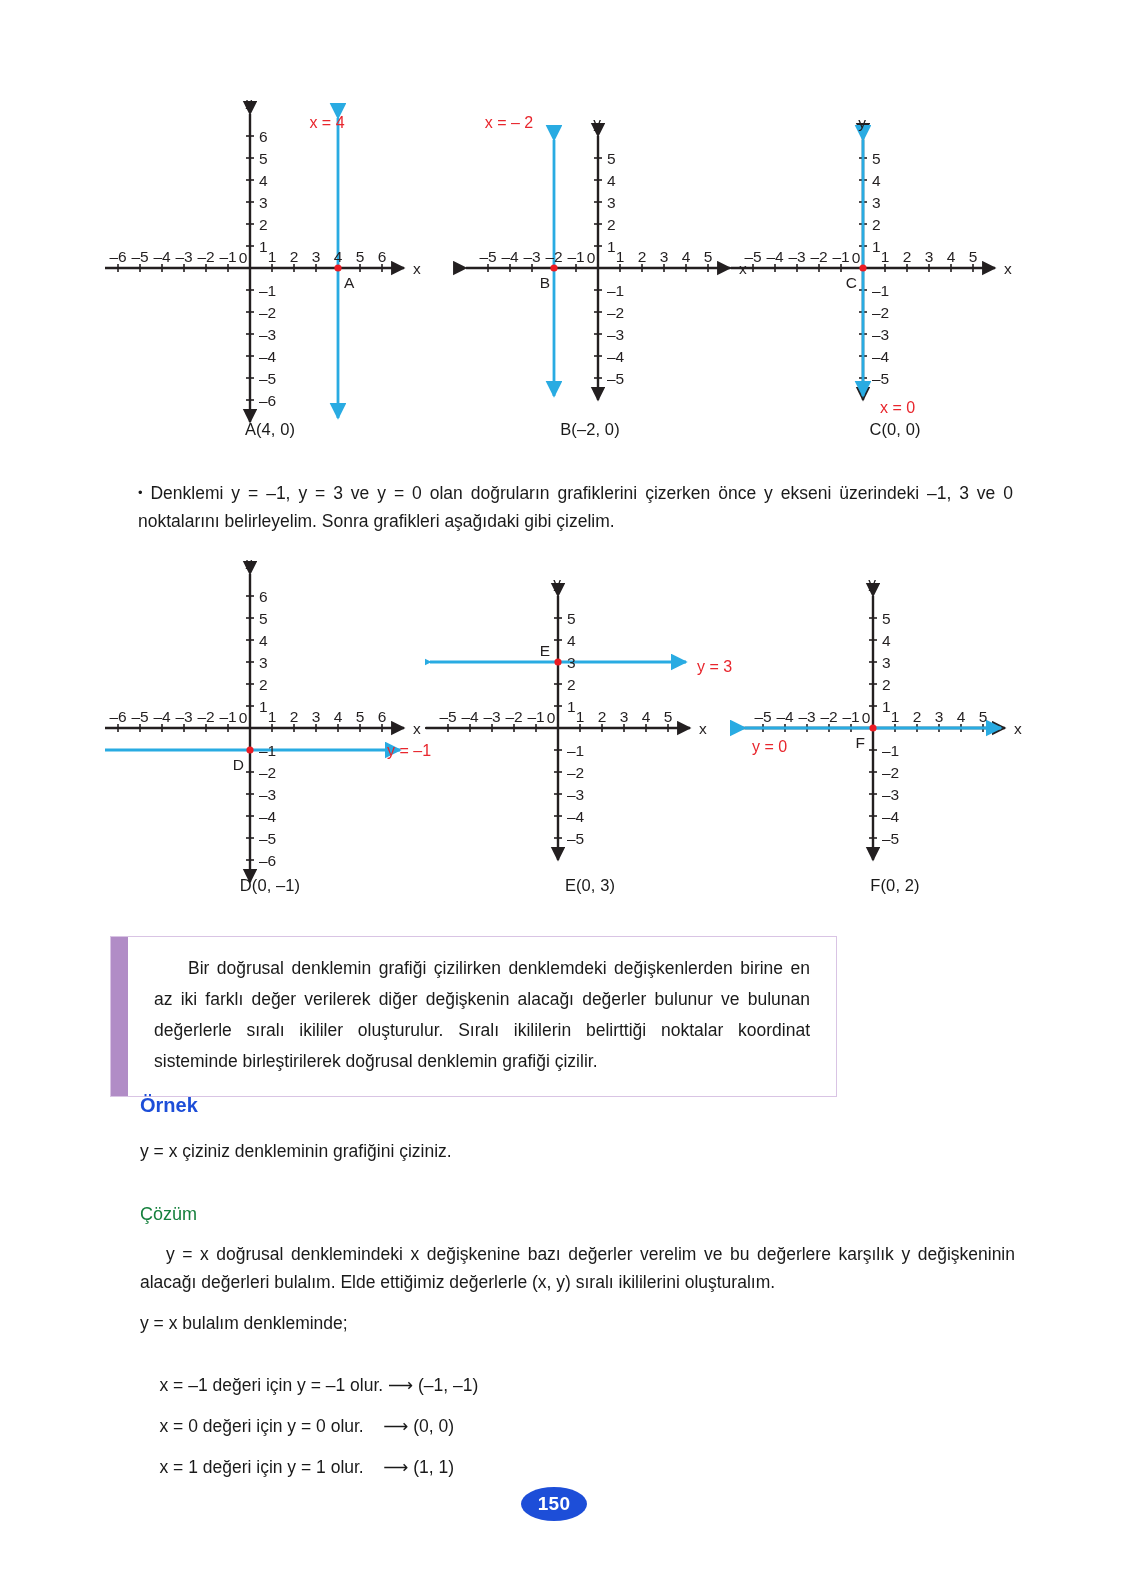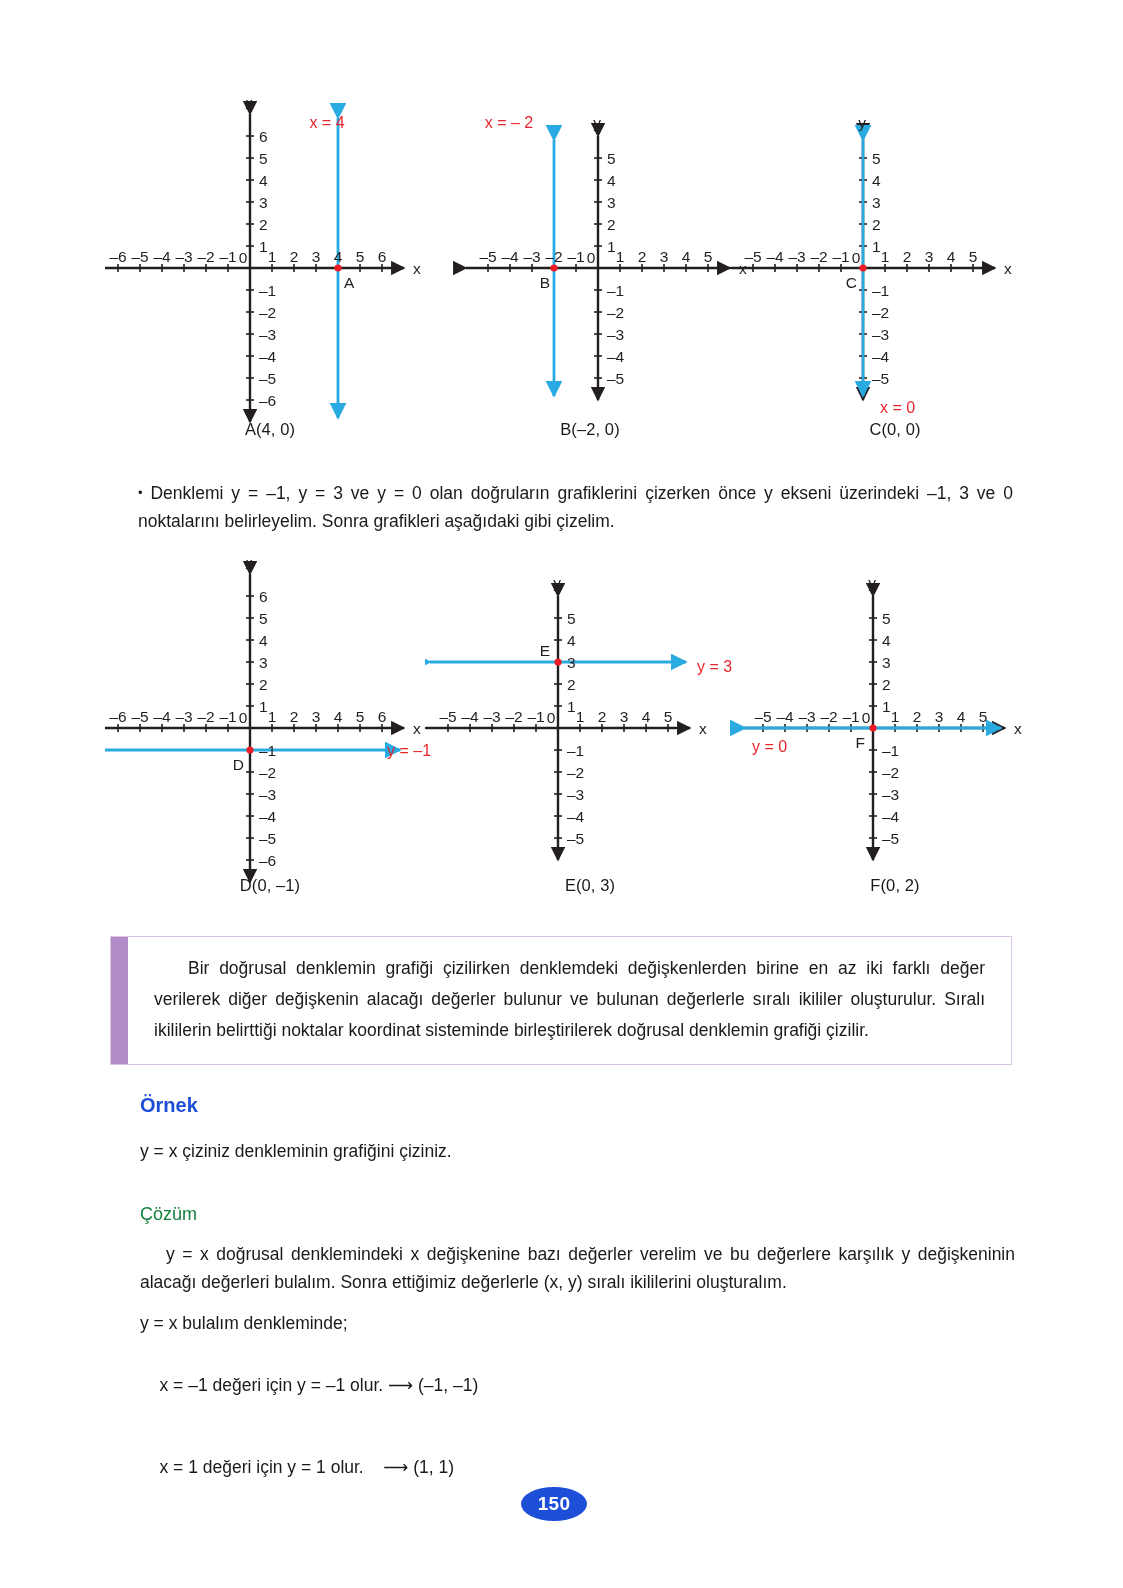--- a/index.html
+++ b/index.html
@@ -54,21 +54,21 @@
     color: #1a1a1a;
     text-align: justify;
   }
   .para .bullet { font-size: 13px; vertical-align: 2px; }
 
   
   #callout {
     position: absolute;
     left: 110px;
     top: 936px;
-    width: 902px;
+    width: 727px;
     box-sizing: border-box;
     border: 1px solid #d9c4e4;
     background: #ffffff;
     display: flex;
     align-items: stretch;
   }
   #callout .accent {
     width: 17px;
     background: #b18cc6;
     flex: 0 0 17px;
@@ -528,28 +528,31 @@
     <div class="accent"></div>
     <div class="body">Bir doğrusal denklemin grafiği çizilirken denklemdeki değişkenlerden birine en az iki farklı değer verilerek diğer değişkenin alacağı değerler bulunur ve bulunan değerlerle sıralı ikililer oluşturulur. Sıralı ikililerin belirttiği noktalar koordinat sisteminde birleştirilerek doğrusal denklemin grafiği çizilir.</div>
   </div>
 
   <div class="heading-red" style="left:140px; top:1094px;">Örnek</div>
 
   <div class="line" style="left:140px; top:1141px;">y = x çiziniz denkleminin grafiğini çiziniz.</div>
 
   <div class="heading-red small" style="left:140px; top:1204px;">Çözüm</div>
 
-  <div class="para" style="left:140px; top:1240px; width:875px; text-indent:26px;">y = x doğrusal denklemindeki x değişkenine bazı değerler verelim ve bu değerlere karşılık y değişkeninin alacağı değerleri bulalım. Sonra ettiğimiz değerlerle (x, y) sıralı ikililerini oluşturalım.</div>
+  <div class="para" style="left:140px; top:1240px; width:875px; text-indent:26px;">y = x doğrusal denklemindeki x değişkenine bazı değerler verelim ve bu değerlere karşılık y değişkeninin alacağı değerleri bulalım. Elde ettiğimiz değerlerle (x, y) sıralı ikililerini oluşturalım.</div>
 
   <div class="line" style="left:140px; top:1313px;">y = x bulalım denkleminde;</div>
 
   <div class="line" style="left:140px; top:1354px;">
     <span>x = –1 değeri için y = –1 olur.</span><span> </span><span>⟶</span><span> </span><span>(–1, –1)</span>
   </div>
 
+  <div class="line" style="left:140px; top:1395px;">
+    <span>x = 0 değeri için y = 0 olur.</span><span>    </span><span>⟶</span><span> </span><span>(0, 0)</span>
+  </div>
 
   <div class="line" style="left:140px; top:1436px;">
     <span>x = 1 değeri için y = 1 olur.</span><span>    </span><span>⟶</span><span> </span><span>(1, 1)</span>
   </div>
 
   <div id="page-number">150</div>
 
 </div>
 
 </body></html>

